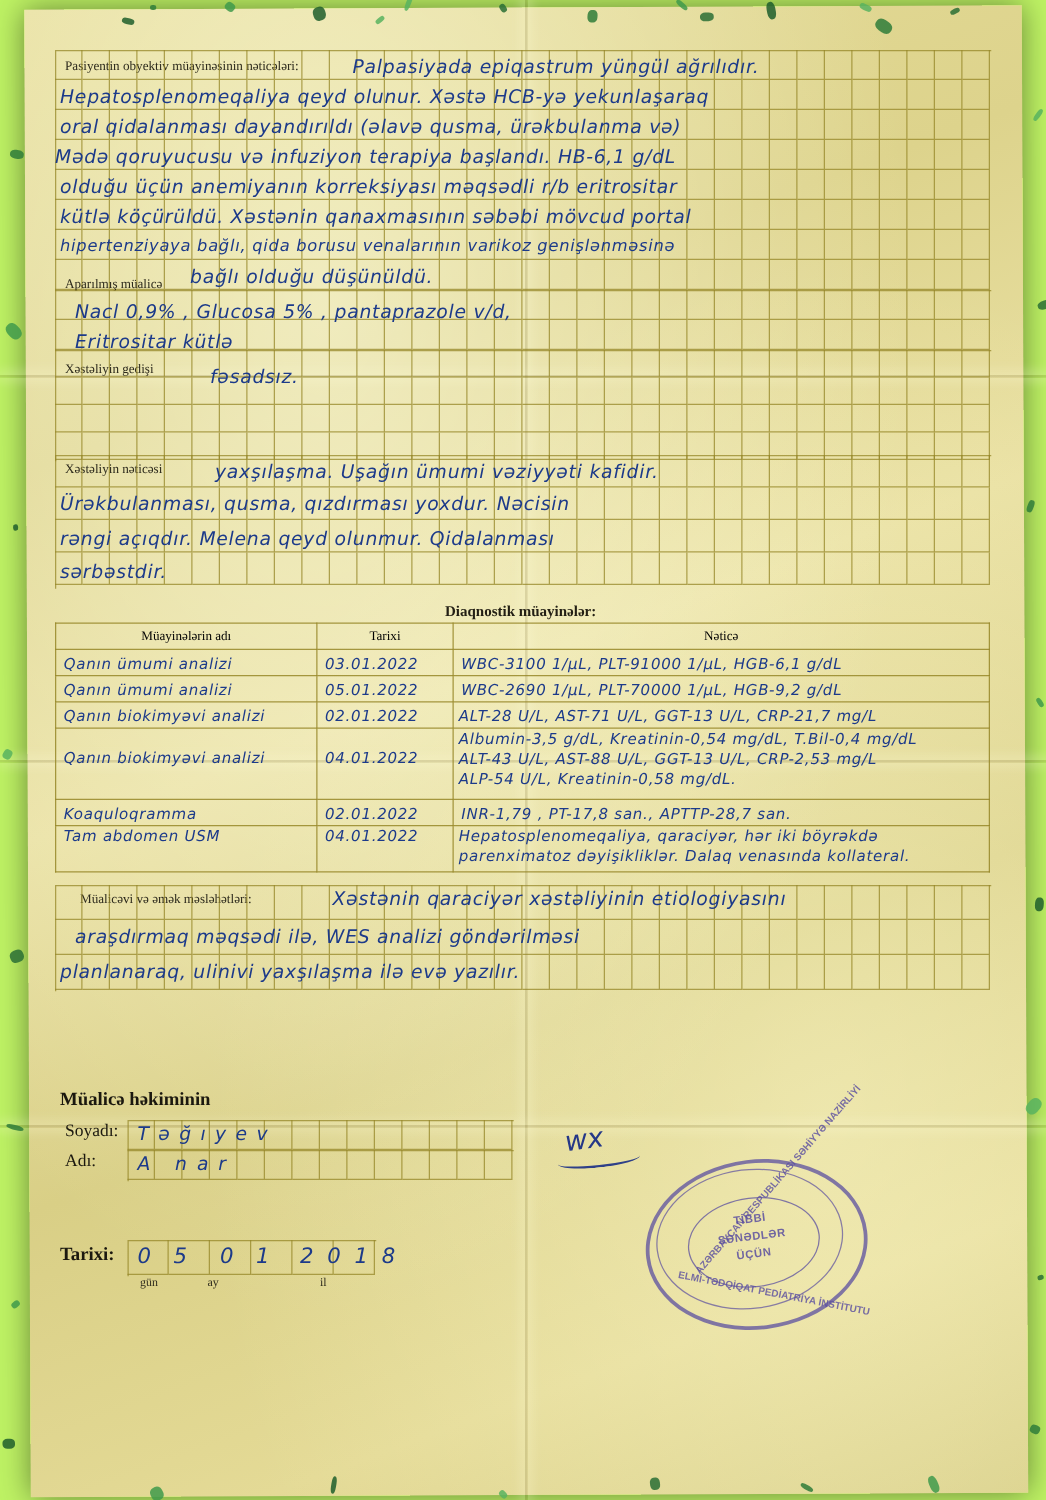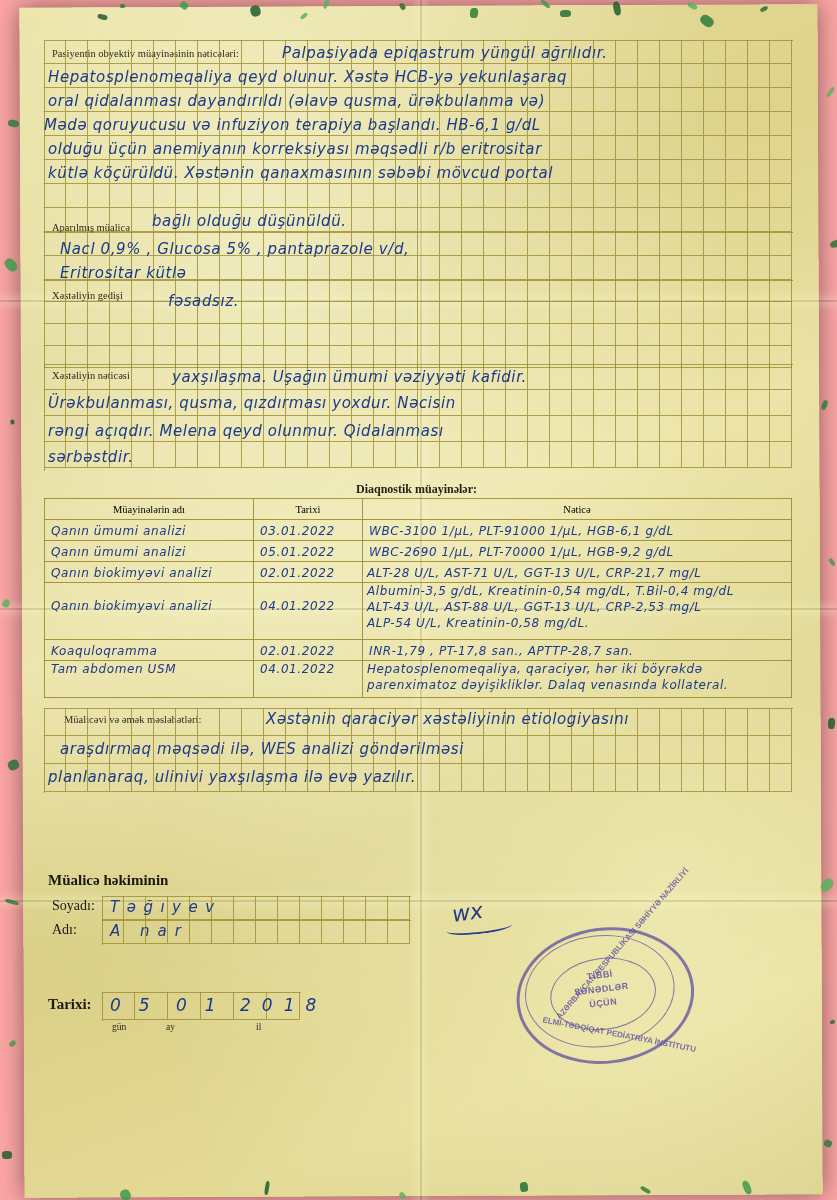--- a/index.html
+++ b/index.html
@@ -5,21 +5,21 @@
   html, body {
     margin: 0;
     padding: 0;
     background: #4a4a46;
   }
   .page {
     position: relative;
     width: 837px;
     height: 1200px;
     overflow: hidden;
-    background: #fca5a5;
+    background: #bef264;
     font-family: "Liberation Serif", serif;
   }
   
   .sheet {
     position: absolute;
     left: 22px;
     top: 6px;
     width: 798px;
     height: 1190px;
     background:
@@ -485,20 +485,21 @@
         <i></i>
         <i></i>
       </div>
 
     <div class="hand" style="left:282px; top:44px;">Palpasiyada  epiqastrum  yüngül ağrılıdır.</div>
     <div class="hand" style="left:48px; top:68px;">Hepatosplenomeqaliya  qeyd olunur. Xəstə HCB-yə yekunlaşaraq</div>
     <div class="hand" style="left:48px; top:92px;">oral qidalanması dayandırıldı (əlavə qusma, ürəkbulanma və)</div>
     <div class="hand" style="left:44px; top:116px;">Mədə qoruyucusu və infuziyon terapiya başlandı. HB-6,1 g/dL</div>
     <div class="hand" style="left:48px; top:140px;">olduğu üçün anemiyanın korreksiyası məqsədli r/b eritrositar</div>
     <div class="hand" style="left:48px; top:164px;">kütlə köçürüldü. Xəstənin qanaxmasının səbəbi mövcud portal</div>
+    <div class="hand sm" style="left:48px; top:190px;">hipertenziyaya bağlı, qida borusu venalarının varikoz genişlənməsinə</div>
     <div class="hand" style="left:152px; top:212px;">bağlı olduğu düşünüldü.</div>
 
     <div class="lbl" style="left:52px; top:222px;">Aparılmış müalicə</div>
     <div class="gridbox" style="left:44px; top:232px; width:748px; height:48px;"></div>
     <div class="grid" id="g2" style="left:44px; top:232px; width:748px; height:48px; grid-template-columns:repeat(34,22px); grid-template-rows:repeat(2,24px);">
         <i></i>
         <i></i>
         <i></i>
         <i></i>
         <i></i>

